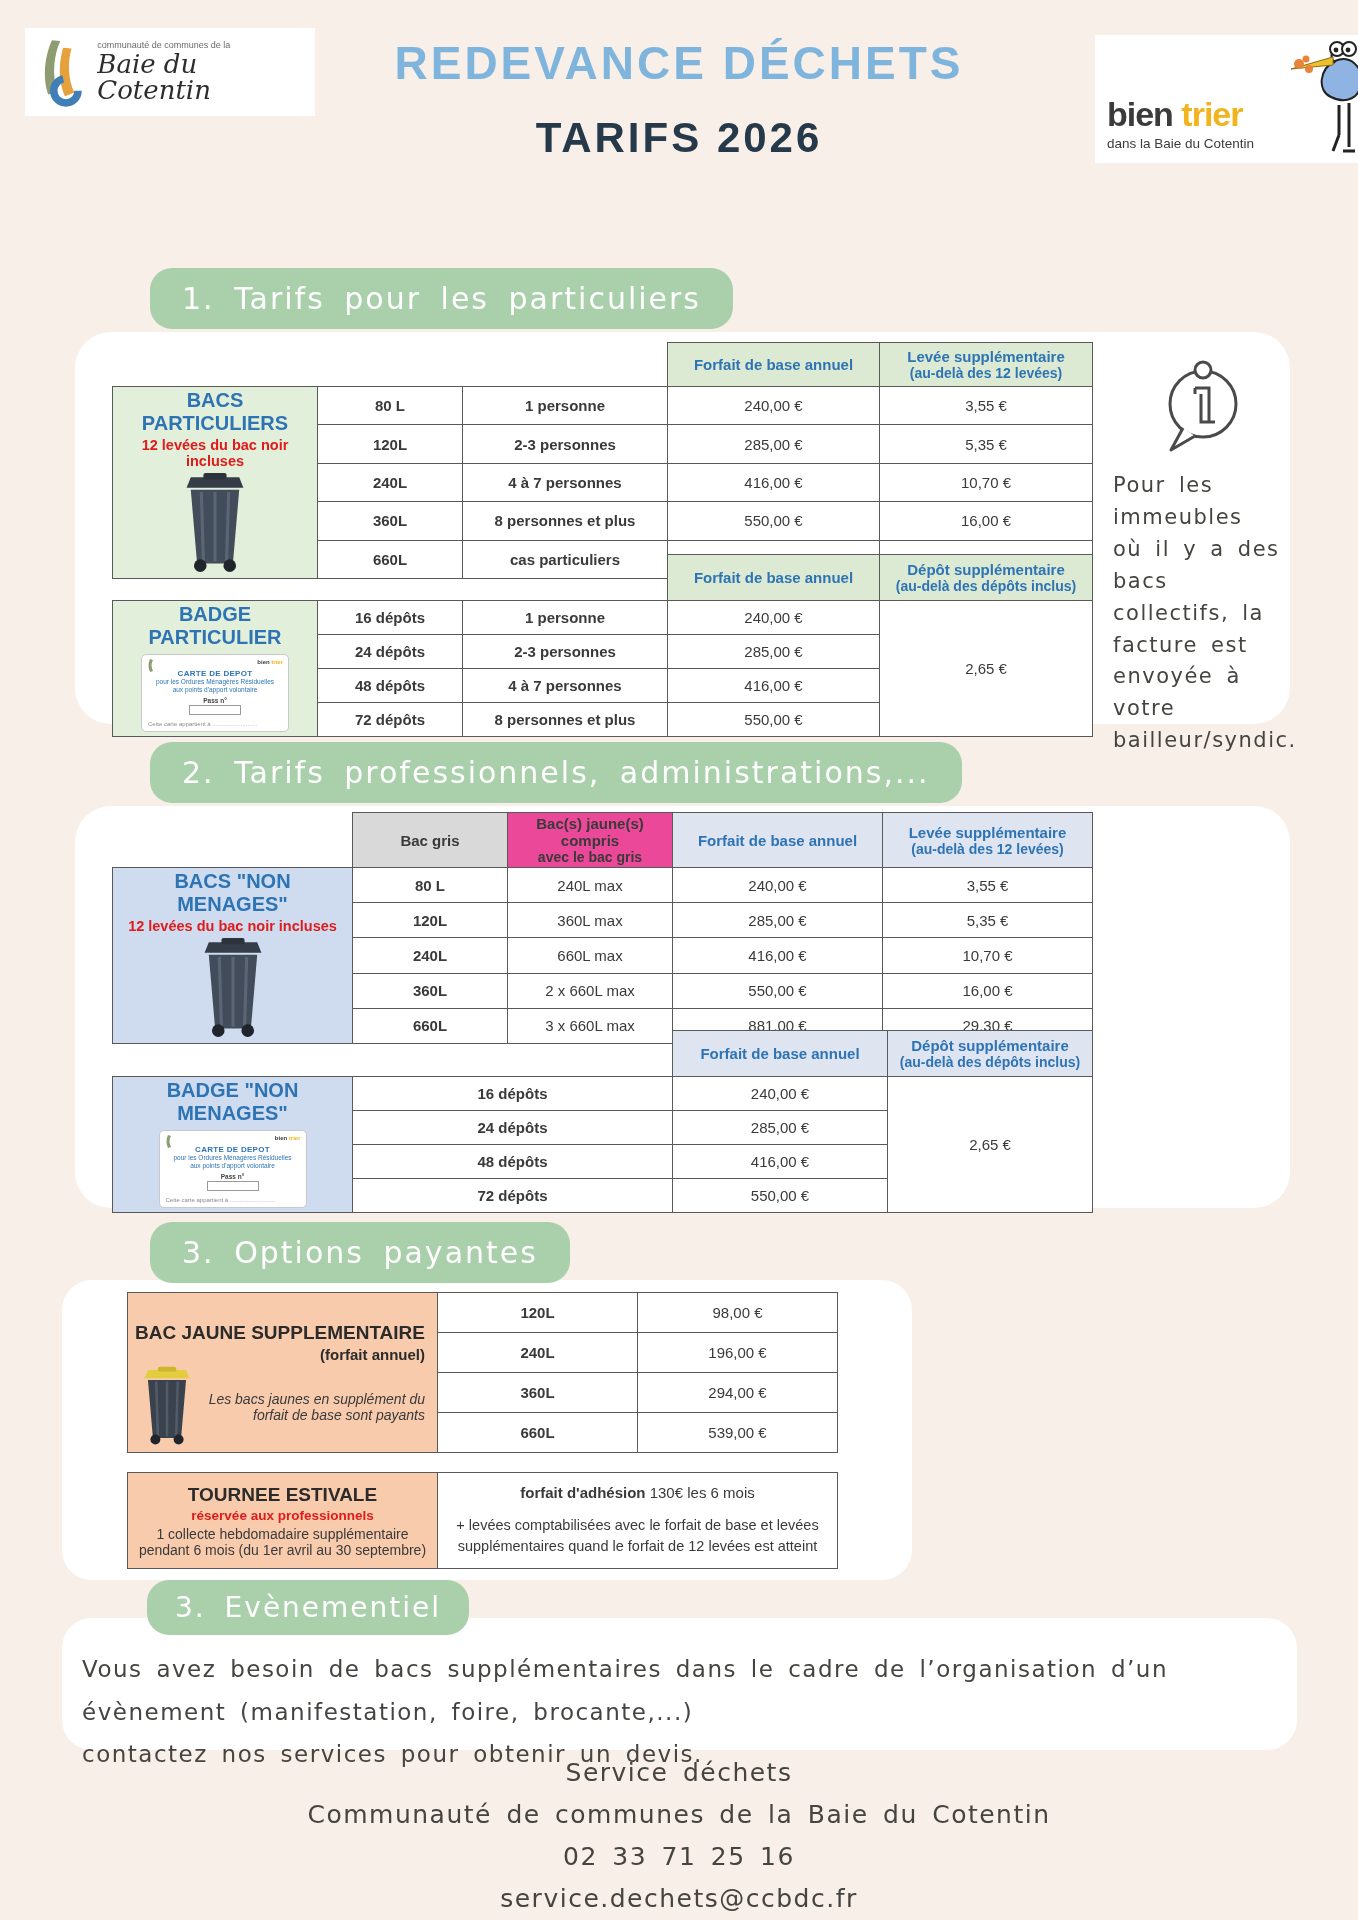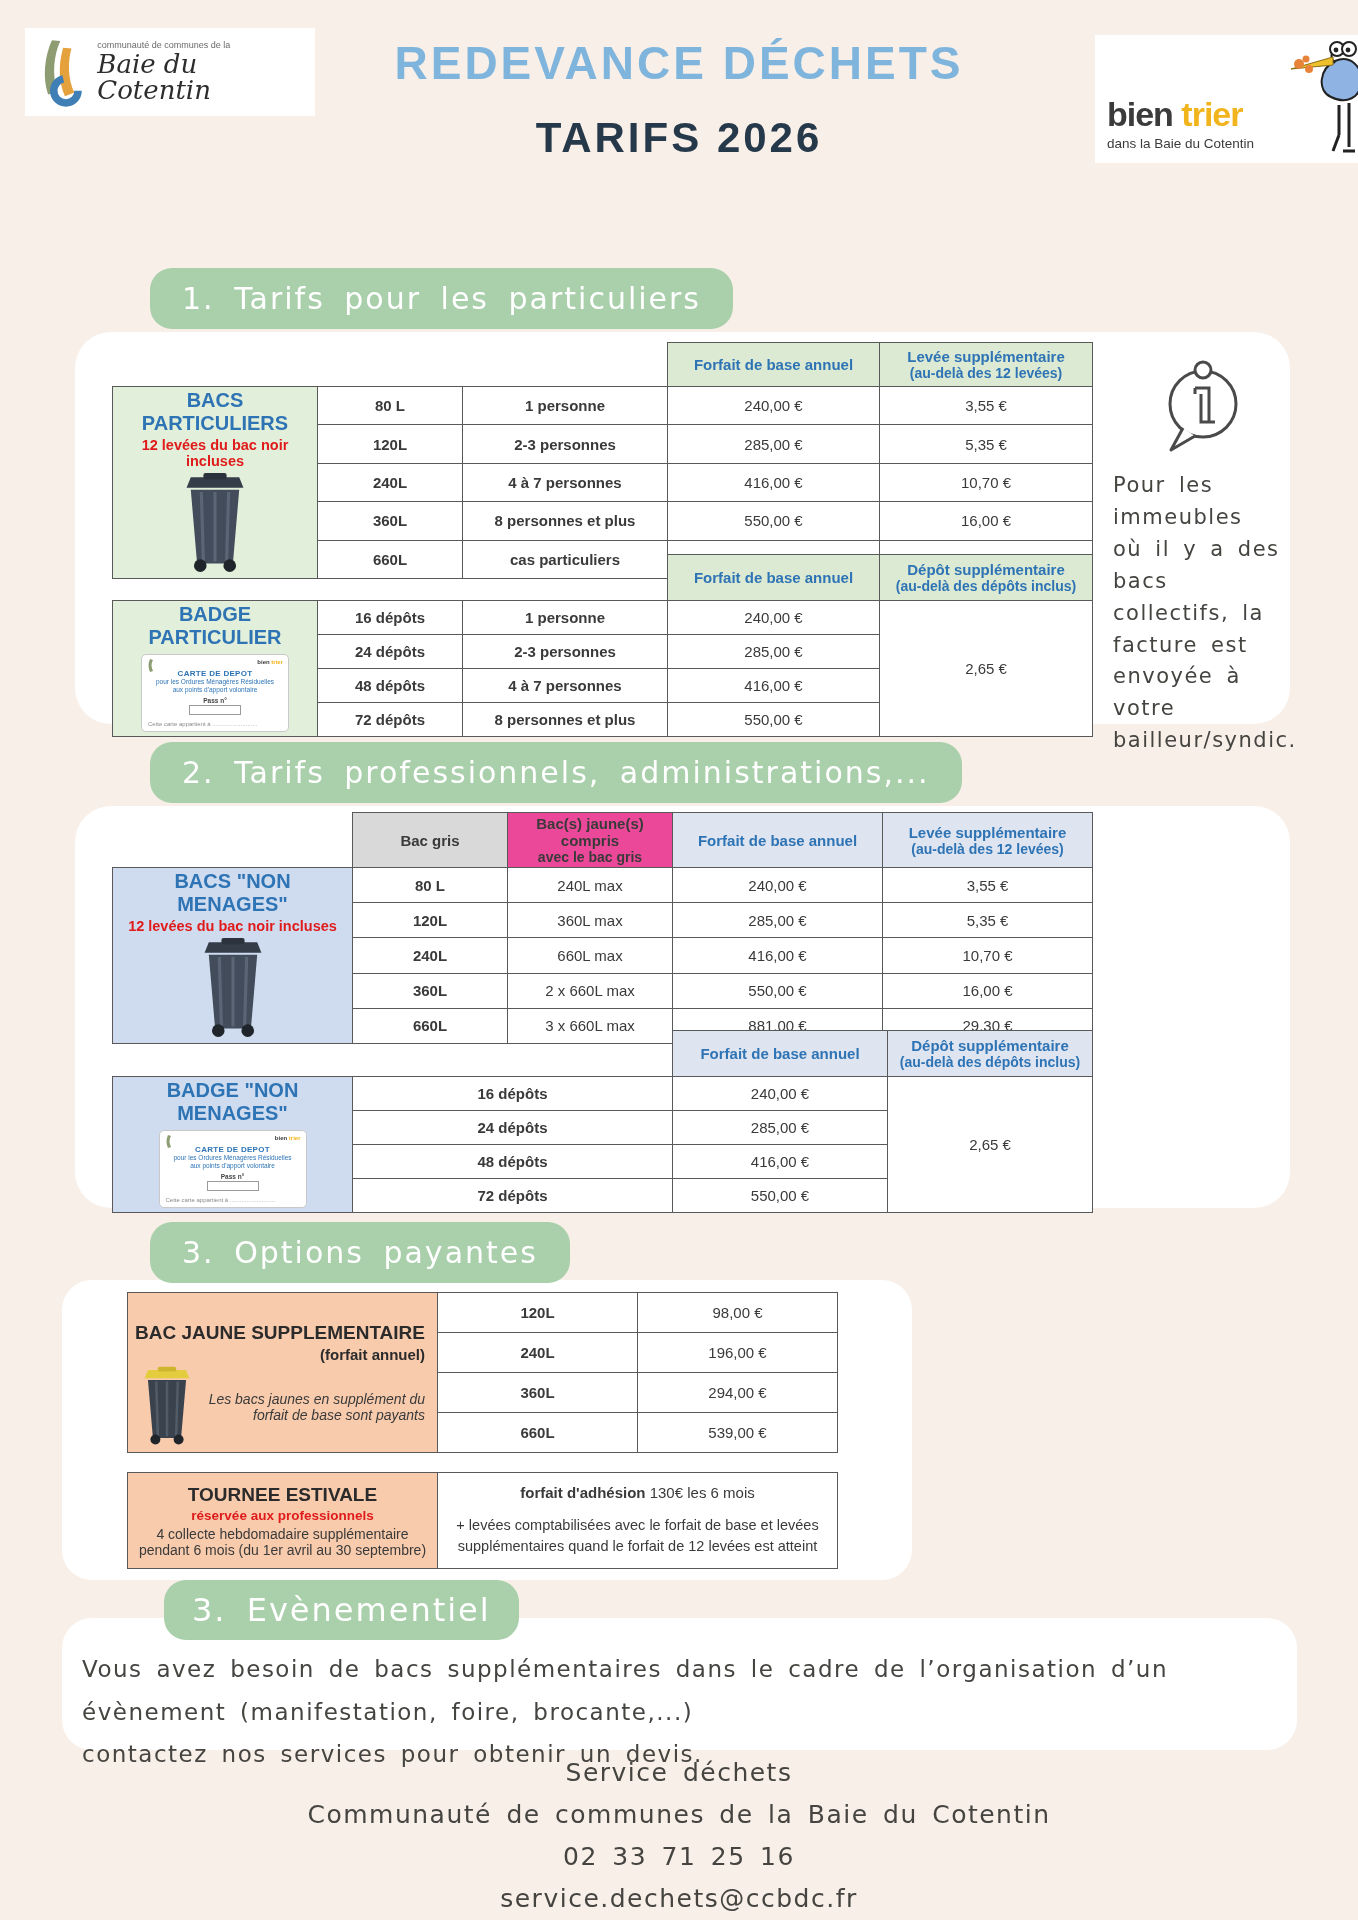--- a/index.html
+++ b/index.html
@@ -428,33 +428,33 @@
     <table style="left:65px; top:192px; width:710px;">
       <colgroup>
           <col style="width:310px">
           <col style="width:400px">
         </colgroup>
       <tbody>
           <tr style="height:96px;">
         <td class="label-peach">
           <div style="font-size:19px; font-weight:700; color:#2b2b2b;">TOURNEE ESTIVALE</div>
           <div style="font-size:13.5px; font-weight:700; color:#e01b1b; margin-top:2px;">réservée aux professionnels</div>
-          <div style="font-size:14px; margin-top:3px;">4 collecte hebdomadaire supplémentaire</div>
+          <div style="font-size:14px; margin-top:3px;">1 collecte hebdomadaire supplémentaire</div>
           <div style="font-size:14px;">pendant 6 mois (du 1er avril au 30 septembre)</div>
         </td>
         <td class="tournee-right">
           <div class="tr1"><b>forfait d'adhésion</b><span> 130€ les 6 mois</span></div>
           <div class="tr2">+ levées comptabilisées avec le forfait de base et levées supplémentaires quand le forfait de 12 levées est atteint</div>
         </td>
       </tr>
     </tbody>
       </table>
   </div>
 
-  <div class="pill" style="left:164px; top:1580px; font-size:32px; padding:11px 28px;">3. Evènementiel</div>
+  <div class="pill" style="left:147px; top:1580px; font-size:28px; padding:11px 28px;">3. Evènementiel</div>
 
   <div class="panel" style="left:62px; top:1618px; width:1235px; height:132px; border-radius:30px;">
     <div class="hand event-text" style="left:20px; top:30px; width:1200px;">
       <div>Vous avez besoin de bacs supplémentaires dans le cadre de l’organisation d’un évènement (manifestation, foire, brocante,...)</div>
       <div>contactez nos services pour obtenir un devis.</div>
     </div>
   </div>
 
   <div class="footer hand" style="top:1758px;">
     <div>Service déchets</div>

